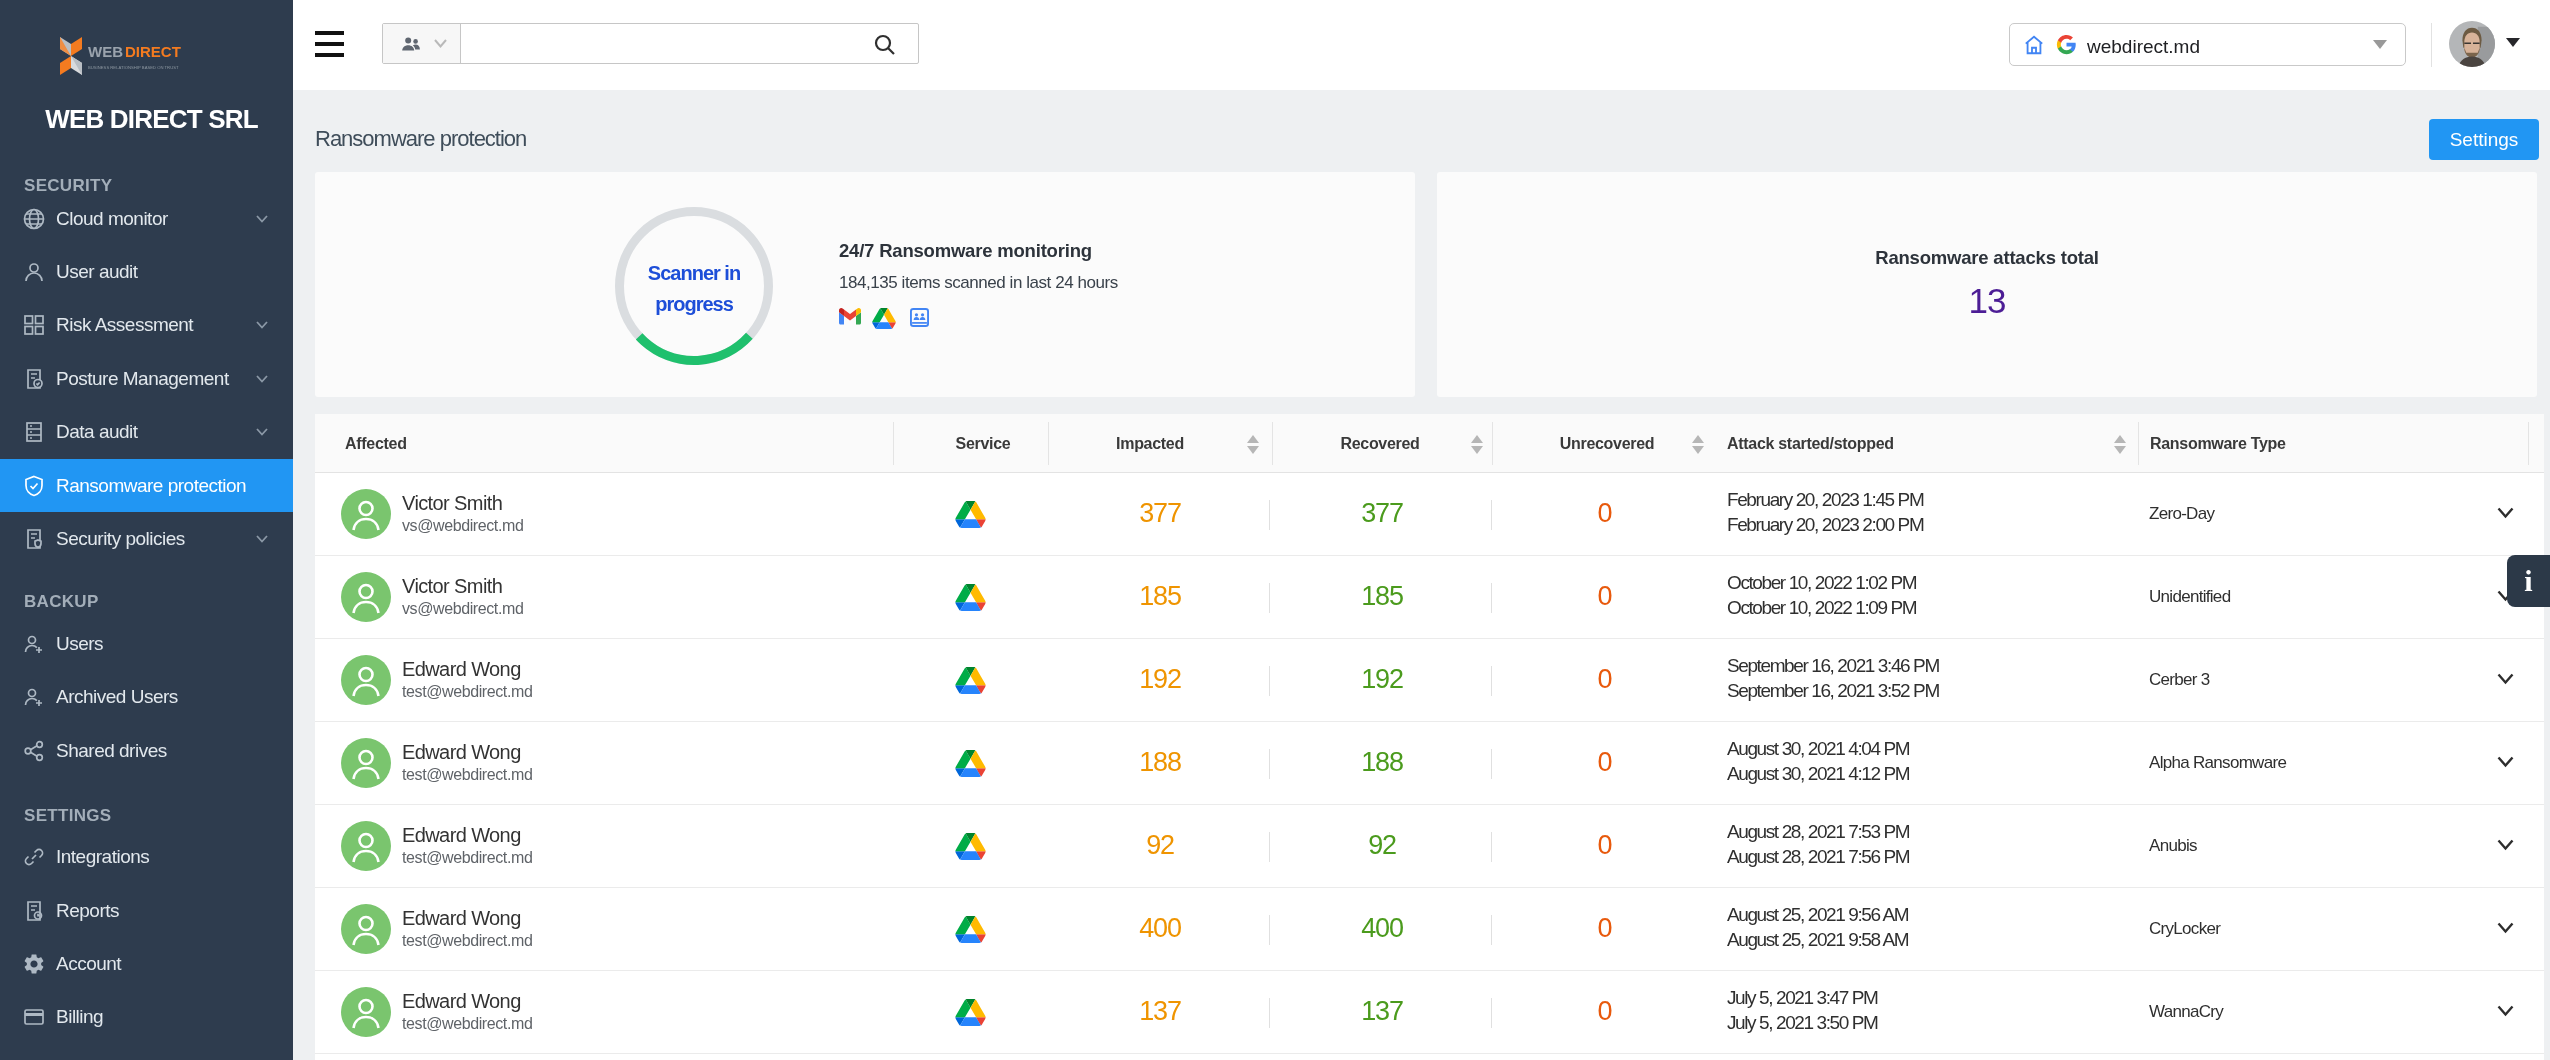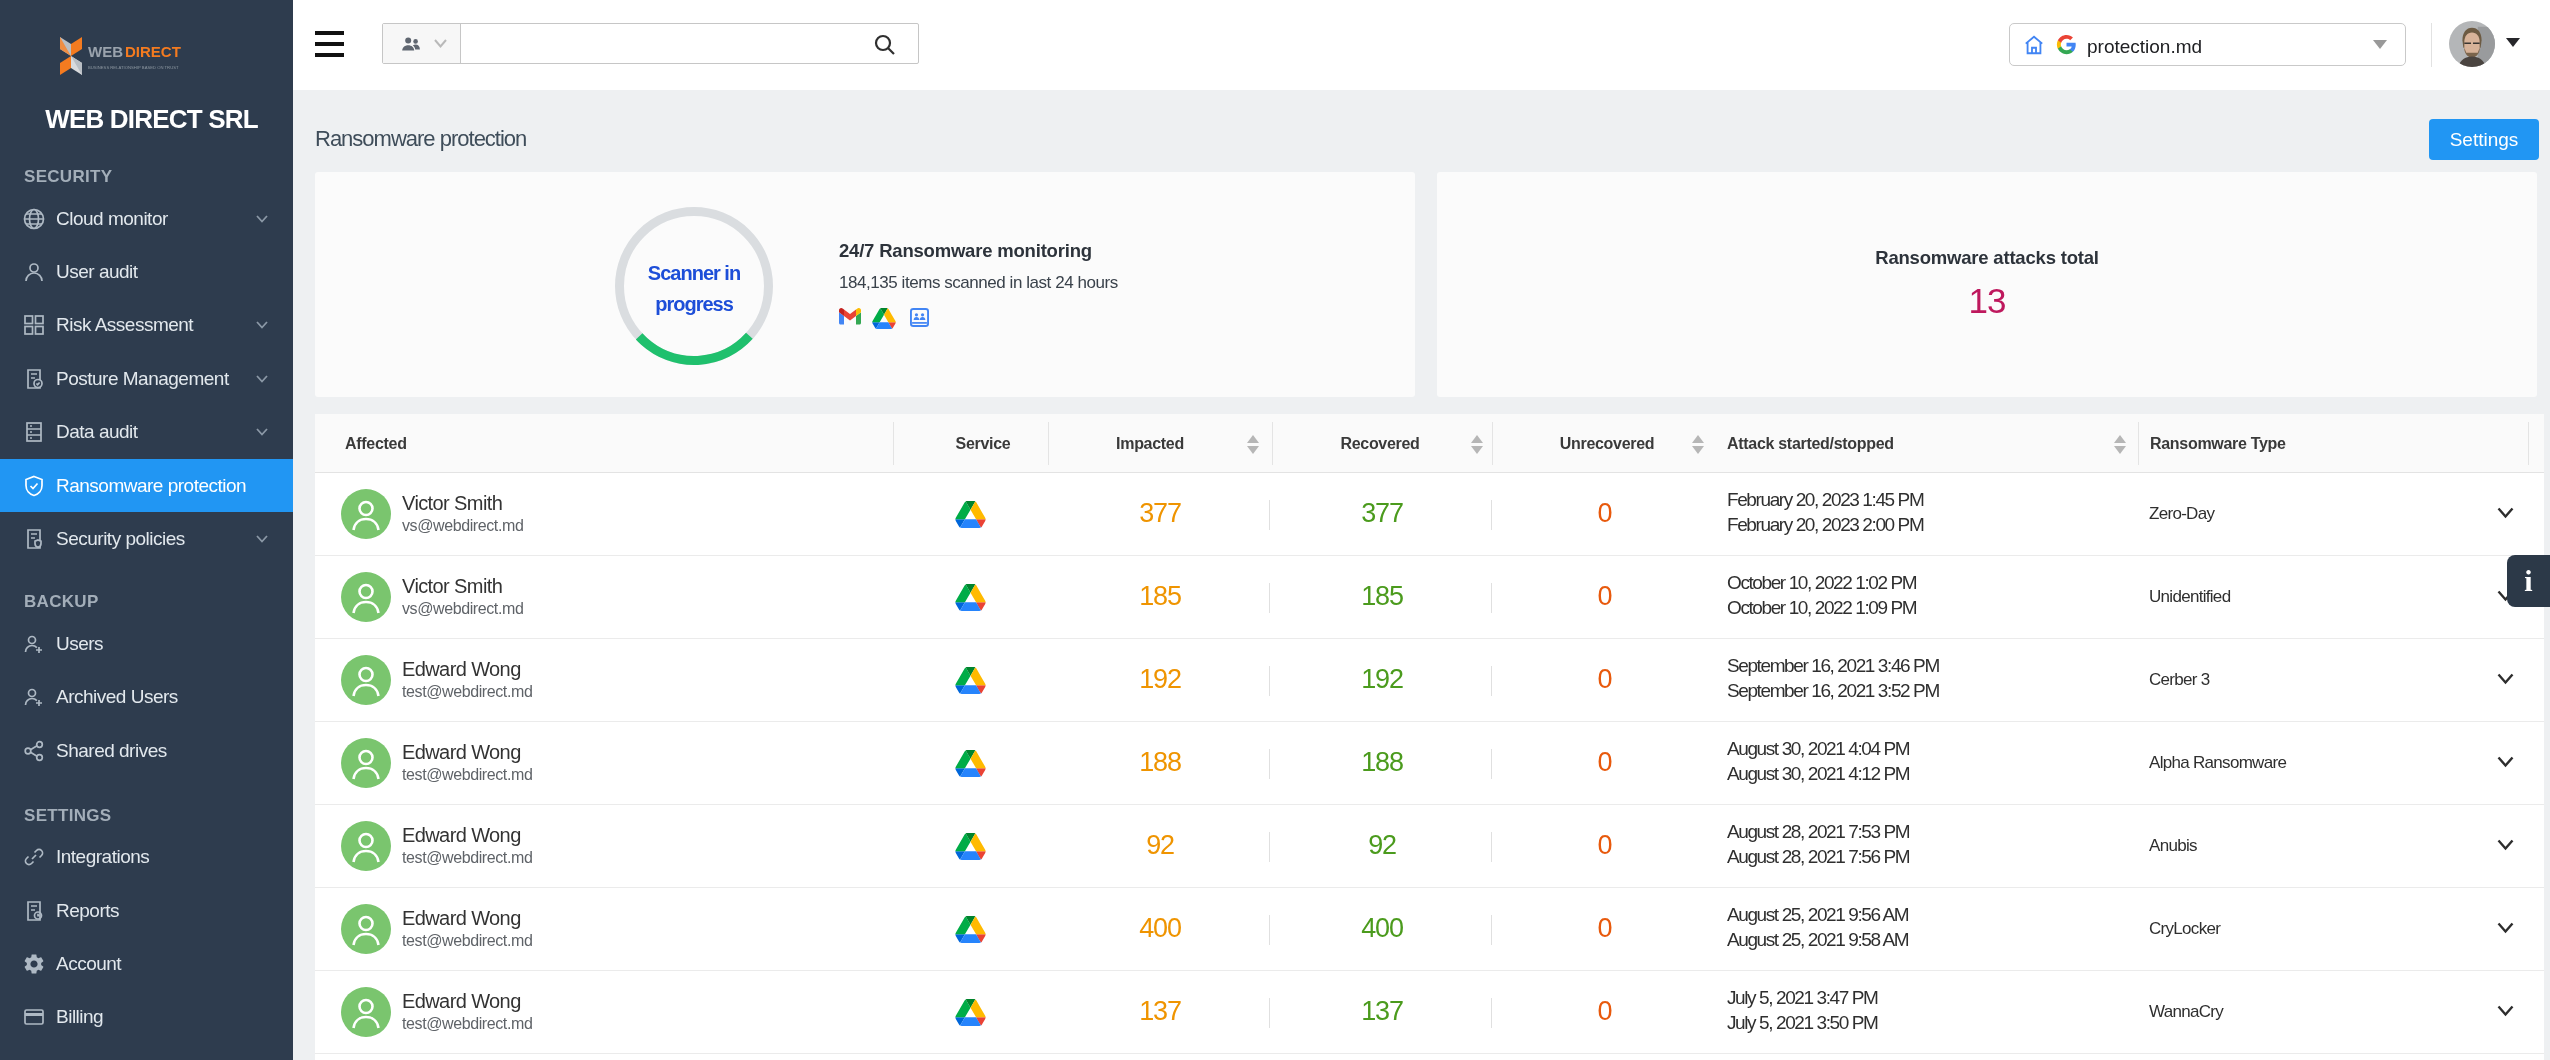--- a/index.html
+++ b/index.html
@@ -39,21 +39,21 @@
 .settings { position:absolute; left:2136px; top:29px; width:110px; height:41px; background:#2196f3; color:#fff; font-size:19px; border-radius:4px; display:flex; align-items:center; justify-content:center; }
 .card { position:absolute; top:82px; height:225px; background:#fbfbfb; border-radius:3px; }
 .card1 { left:22px; width:1100px; }
 .card2 { left:1144px; width:1100px; }
 .ring { position:absolute; left:294px; top:29px; width:170px; height:170px; }
 .ringtxt { position:absolute; left:294px; top:29px; padding-top:6px; width:170px; height:170px; display:flex; flex-direction:column; align-items:center; justify-content:center; color:#1d4ed8; font-size:20px; font-weight:600; line-height:31px; letter-spacing:-1px; }
 .mont1 { position:absolute; left:524px; top:70px; font-size:18.5px; font-weight:bold; color:#2d333b; line-height:1; letter-spacing:-0.2px; }
 .mont2 { position:absolute; left:524px; top:102px; font-size:17px; color:#3a424b; line-height:1; letter-spacing:-0.45px; }
 .monicons { position:absolute; left:524px; top:136px; display:flex; align-items:flex-start; }
 .card2 .t1 { position:absolute; left:0; top:77px; width:1100px; text-align:center; font-size:18.5px; font-weight:bold; color:#2d333b; line-height:1; letter-spacing:-0.2px; }
-.card2 .t2 { position:absolute; left:0; top:111px; width:1100px; text-align:center; font-size:35px; color:#be185d; line-height:1; letter-spacing:-1px; }
+.card2 .t2 { position:absolute; left:0; top:111px; width:1100px; text-align:center; font-size:35px; color:#4c1d95; line-height:1; letter-spacing:-1px; }
 
 
 .tbl { position:absolute; left:22px; top:324px; width:2229px; height:646px; background:#a3a3a3; }
 .thead { position:absolute; left:0; top:0; width:2229px; height:59px; background:#fafafa; border-bottom:1px solid #e3e3e3; font-size:16px; font-weight:bold; color:#3a3a3a; letter-spacing:-0.3px; }
 .th { position:absolute; top:0; height:59px; display:flex; align-items:center; }
 .thc { transform:translateX(-50%); }
 .sep { position:absolute; top:8px; height:43px; width:1px; background:#e4e4e4; }
 .sort { position:absolute; top:21px; width:12px; }
 .sort .up { width:0;height:0;border-left:6px solid transparent;border-right:6px solid transparent;border-bottom:8px solid #b6b6b6; margin-bottom:3px; }
 .sort .dn { width:0;height:0;border-left:6px solid transparent;border-right:6px solid transparent;border-top:8px solid #b6b6b6; }
@@ -89,21 +89,21 @@
         <polygon points="25,39 14,32 14,20 25,27" fill="#d8dadd"></polygon>
         <polygon points="3,1 14,20 3,13" fill="#ef8e44"></polygon>
         <polygon points="25,39 14,20 25,27" fill="#b9bec4"></polygon>
       </g>
       <text x="31" y="21" font-family="Liberation Sans" font-size="15" font-weight="bold" fill="#9aa3ad">WEB</text>
       <text x="68" y="21" font-family="Liberation Sans" font-size="15" font-weight="bold" fill="#f47b20">DIRECT</text>
       <text x="31" y="33" font-family="Liberation Sans" font-size="4.2" fill="#8d97a1">BUSINESS RELATIONSHIP BASED ON TRUST</text>
     </svg>
   </div>
   <div class="company">WEB DIRECT SRL</div>
-  <div class="navlabel" style="top:167px;">SECURITY</div>
+  <div class="navlabel" style="top:176px;">SECURITY</div>
   <div class="navitem" style="top:192px;">
     <span class="nico">
           <svg class="i" width="24" height="24" viewBox="0 0 24 24" fill="none" stroke="#aeb9c4" stroke-width="1.7">
             <circle cx="12" cy="12" r="9.5"></circle>
             <ellipse cx="12" cy="12" rx="4.5" ry="9.5"></ellipse>
             <path d="M2.5 12h19M4 7h16M4 17h16"></path>
           </svg>
         </span>
     Cloud monitor
     <svg class="chev" viewBox="0 0 14 10" fill="none" stroke="#8b98a6" stroke-width="1.8">
@@ -284,21 +284,21 @@
           <path d="M3 10.5L12 3l9 7.5"></path>
           <path d="M5 9v12h14V9"></path>
           <path d="M9.8 21v-6h4.4v6"></path>
         </svg>
     <svg class="g i" width="21" height="21" viewBox="0 0 48 48">
           <path fill="#4285F4" d="M45.1 24.5c0-1.6-.1-3.1-.4-4.5H24v8.5h11.8c-.5 2.8-2.1 5.1-4.4 6.7v5.6h7.2c4.2-3.9 6.5-9.6 6.5-16.3z"></path>
           <path fill="#34A853" d="M24 46c6 0 11-2 14.6-5.3l-7.2-5.6c-2 1.3-4.5 2.1-7.4 2.1-5.7 0-10.6-3.9-12.3-9.1H4.3v5.8C7.9 41 15.4 46 24 46z"></path>
           <path fill="#FBBC05" d="M11.7 28.1c-.4-1.3-.7-2.7-.7-4.1s.2-2.8.7-4.1v-5.8H4.3C2.9 17 2 20.4 2 24s.9 7 2.3 9.9l7.4-5.8z"></path>
           <path fill="#EA4335" d="M24 10.8c3.2 0 6.1 1.1 8.4 3.3l6.3-6.3C35 4.1 30 2 24 2 15.4 2 7.9 7 4.3 14.1l7.4 5.8c1.7-5.2 6.6-9.1 12.3-9.1z"></path>
         </svg>
-    <span class="domain">protection.md</span>
+    <span class="domain">webdirect.md</span>
     <div class="drop"></div>
   </div>
   <div class="vdiv"></div>
   <div class="avatar">
     <svg class="i" width="46" height="46" viewBox="0 0 48 48">
       <rect width="48" height="48" fill="#b4b6b8"></rect>
       <rect x="30" y="6" width="18" height="42" fill="#999b9d"></rect>
       <path d="M14 20c0-8 4-13 10-13s10 5 10 13l-1 8h-18z" fill="#6d5b43"></path>
       <path d="M16 22c0-6 3-10 8-10s8 4 8 10v6c0 5-3.5 9-8 9s-8-4-8-9z" fill="#d8b399"></path>
       <path d="M16 24h7v-1.6h-7zM25 24h7v-1.6h-7z" fill="#3a3632"></path>

